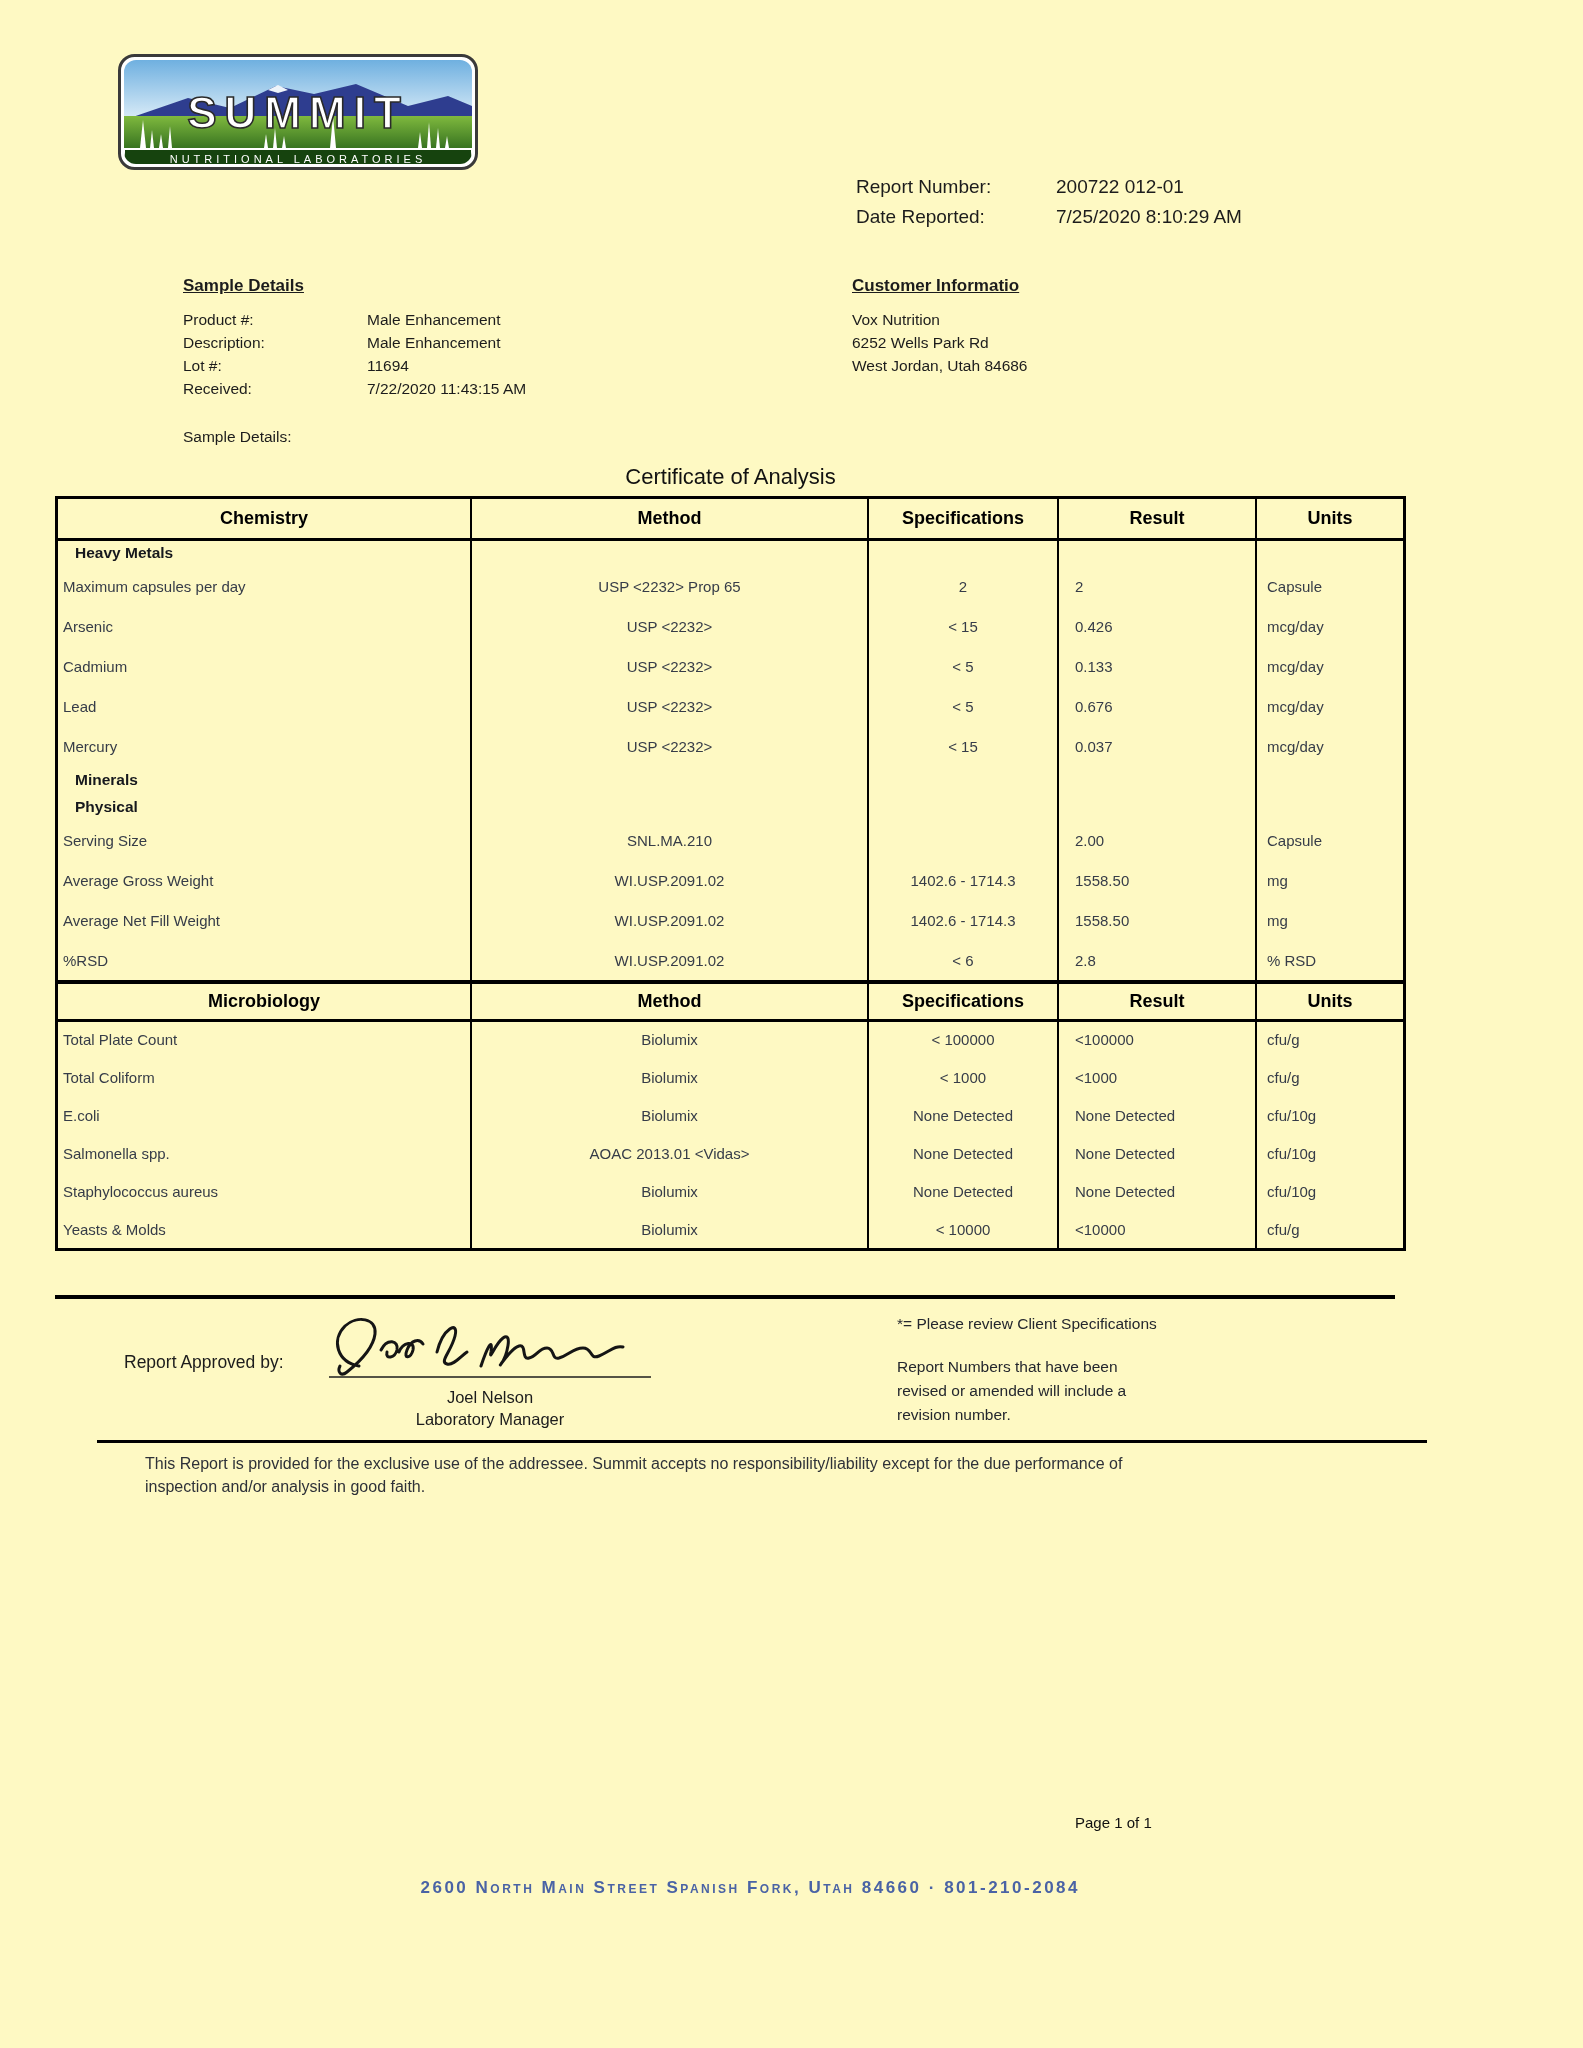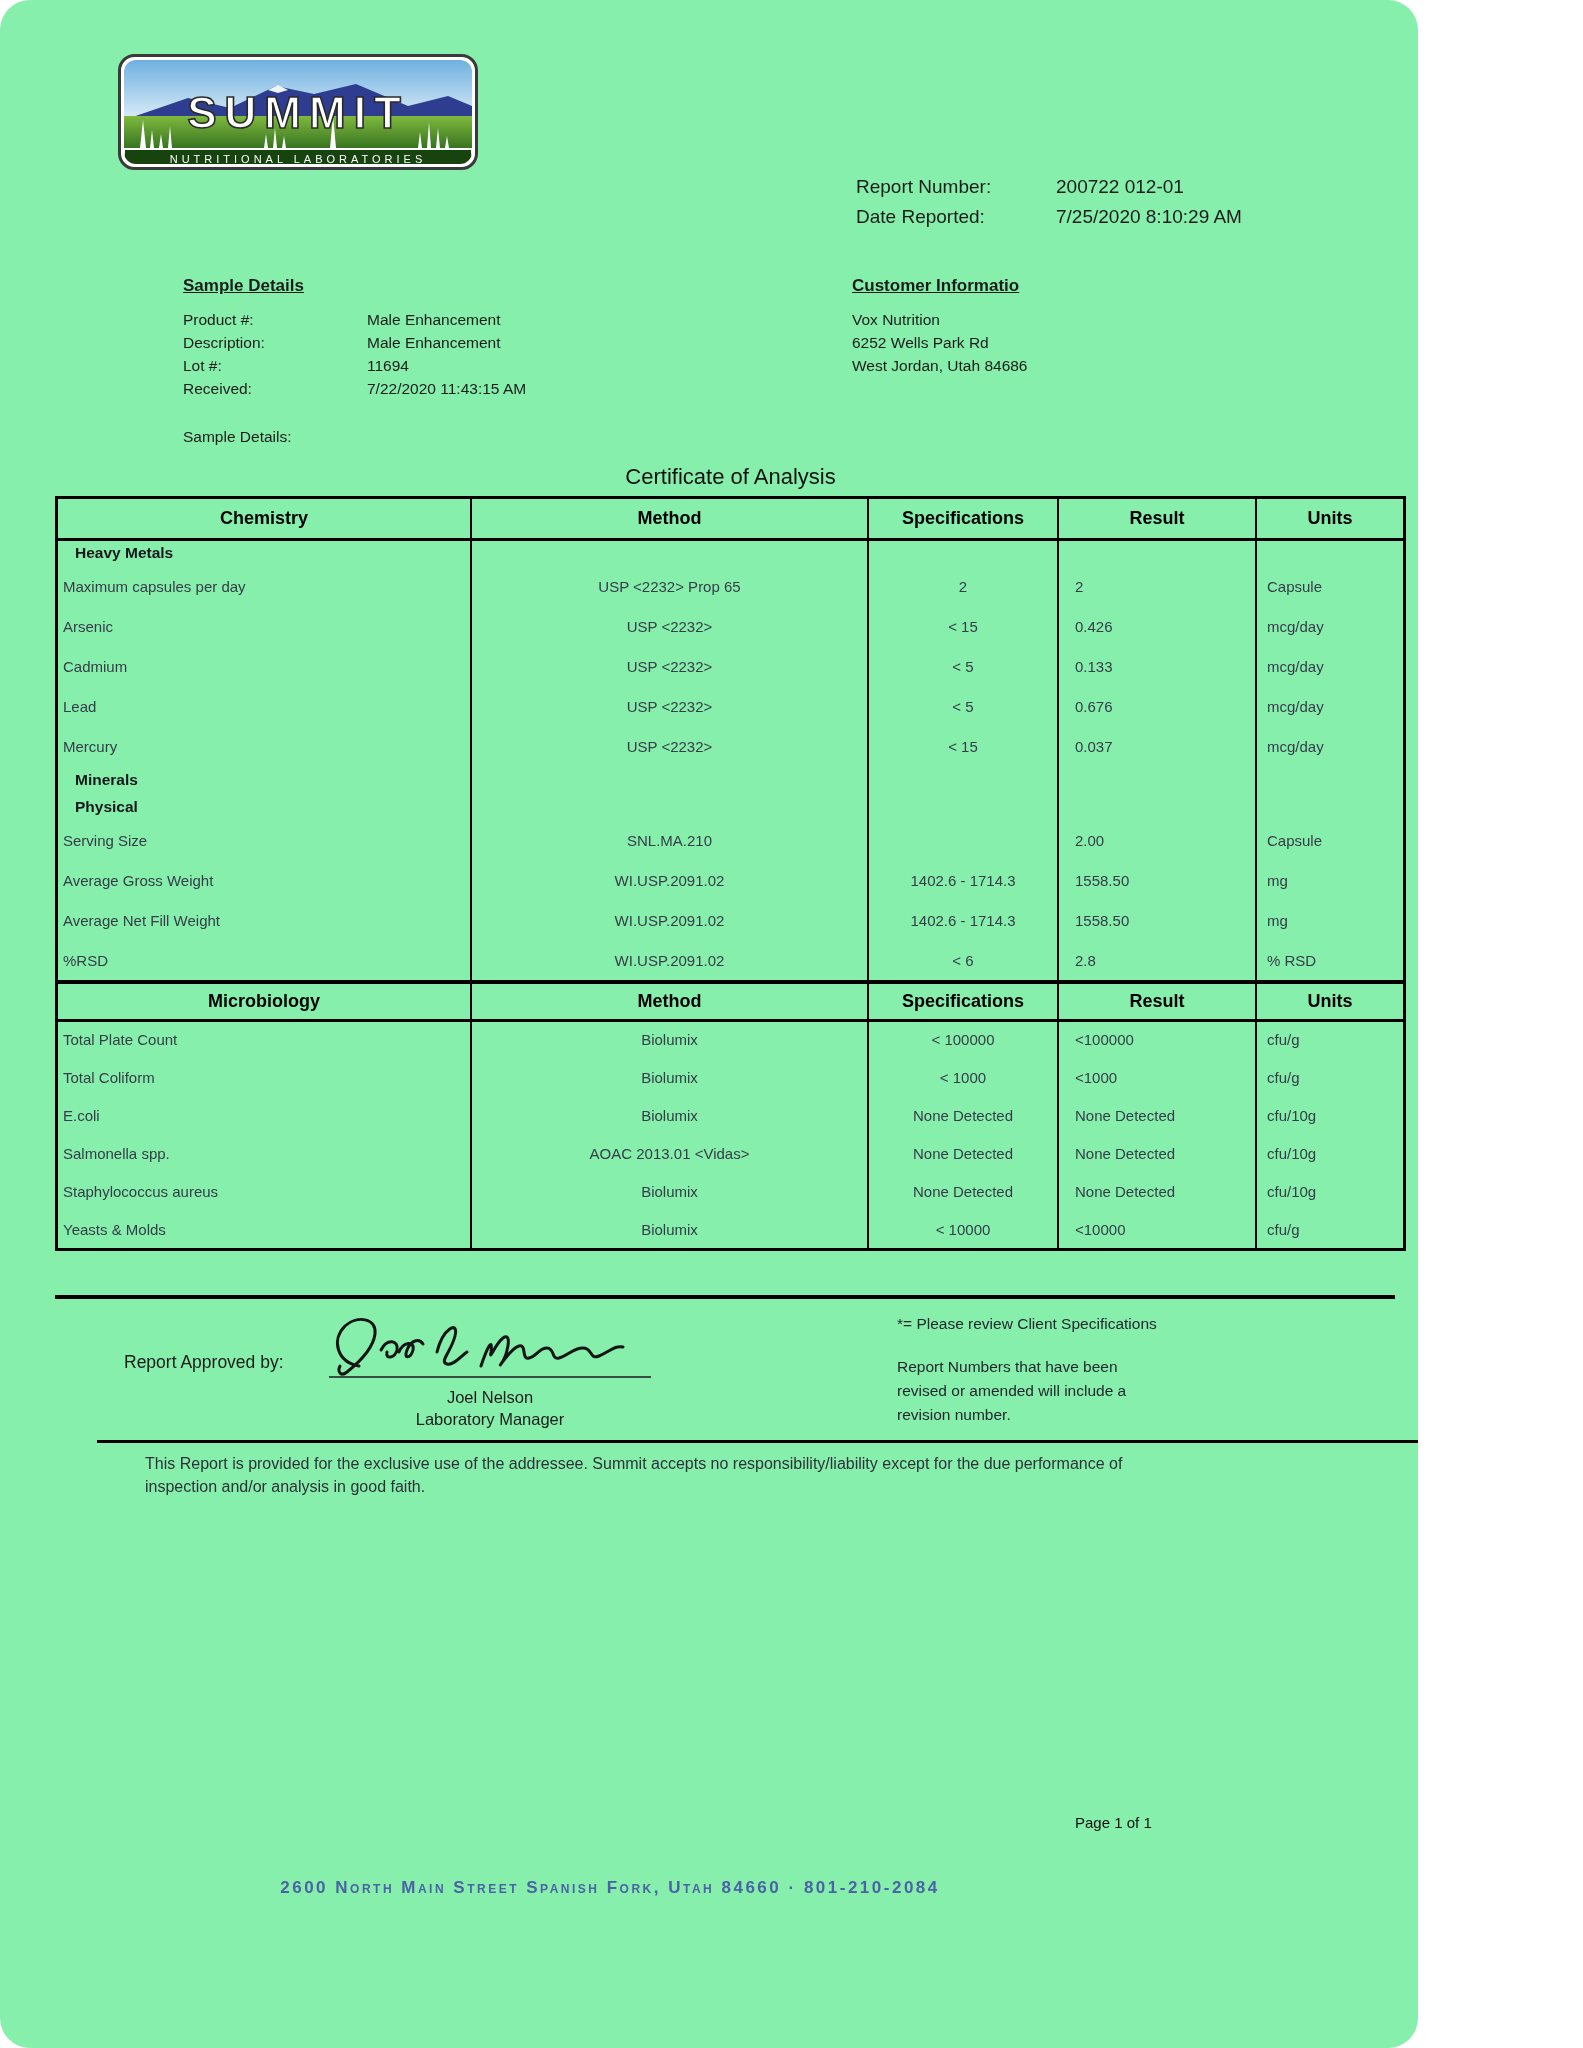--- a/index.html
+++ b/index.html
@@ -1,18 +1,18 @@
 <!DOCTYPE html>
 <html><head>
 <meta charset="utf-8">
 <style>
   html,body{margin:0;padding:0;background:#ffffff;}
   .page{
-    position:relative;width:1418px;height:2048px;background:#86efac;
-    font-family:"Liberation Sans",sans-serif;color:#1c1c1c;overflow:hidden;border-radius:30px;
+    position:relative;width:1583px;height:2048px;background:#fef9c3;
+    font-family:"Liberation Sans",sans-serif;color:#1c1c1c;overflow:hidden;
   }
   
   .logo{position:absolute;left:118px;top:54px;width:360px;height:116px;}
   
   .meta{position:absolute;left:856px;top:172px;font-size:19px;line-height:30px;}
   .meta .m-label{display:inline-block;width:200px;}
   
   .blockhead{font-size:17px;font-weight:bold;text-decoration:underline;margin:0 0 12px 0;}
   .sample{position:absolute;left:183px;top:276px;font-size:15.5px;}
   .sample .f-label{display:inline-block;width:184px;}
@@ -45,21 +45,21 @@
   .signature{position:absolute;left:325px;top:1308px;width:330px;height:74px;}
   .approver{position:absolute;left:315px;top:1386px;width:350px;text-align:center;
     font-size:16.5px;line-height:22px;}
   .right-notes{position:absolute;left:897px;top:1315px;width:340px;font-size:15.5px;color:#24272e;}
   .right-notes .asterisk{margin:0 0 22px 0;}
   .right-notes .rev{line-height:24px;}
   .rule2{position:absolute;left:97px;top:1440px;width:1330px;height:3px;background:#000;}
   .disclaimer{position:absolute;left:145px;top:1452px;width:1250px;
     font-size:16px;line-height:23px;color:#2e3138;}
   
-  .footer-address{position:absolute;left:140px;top:1878px;width:940px;text-align:center;
+  .footer-address{position:absolute;left:140px;top:1878px;width:940px;text-align:right;
     color:#4a63a5;font-weight:bold;font-size:17px;letter-spacing:2.5px;
     font-variant:small-caps;}
   .page-number{position:absolute;left:1075px;top:1814px;font-size:15px;color:#111;}
 </style>
 </head>
 <body>
 
 <div class="page">
 
   <div class="logo">

